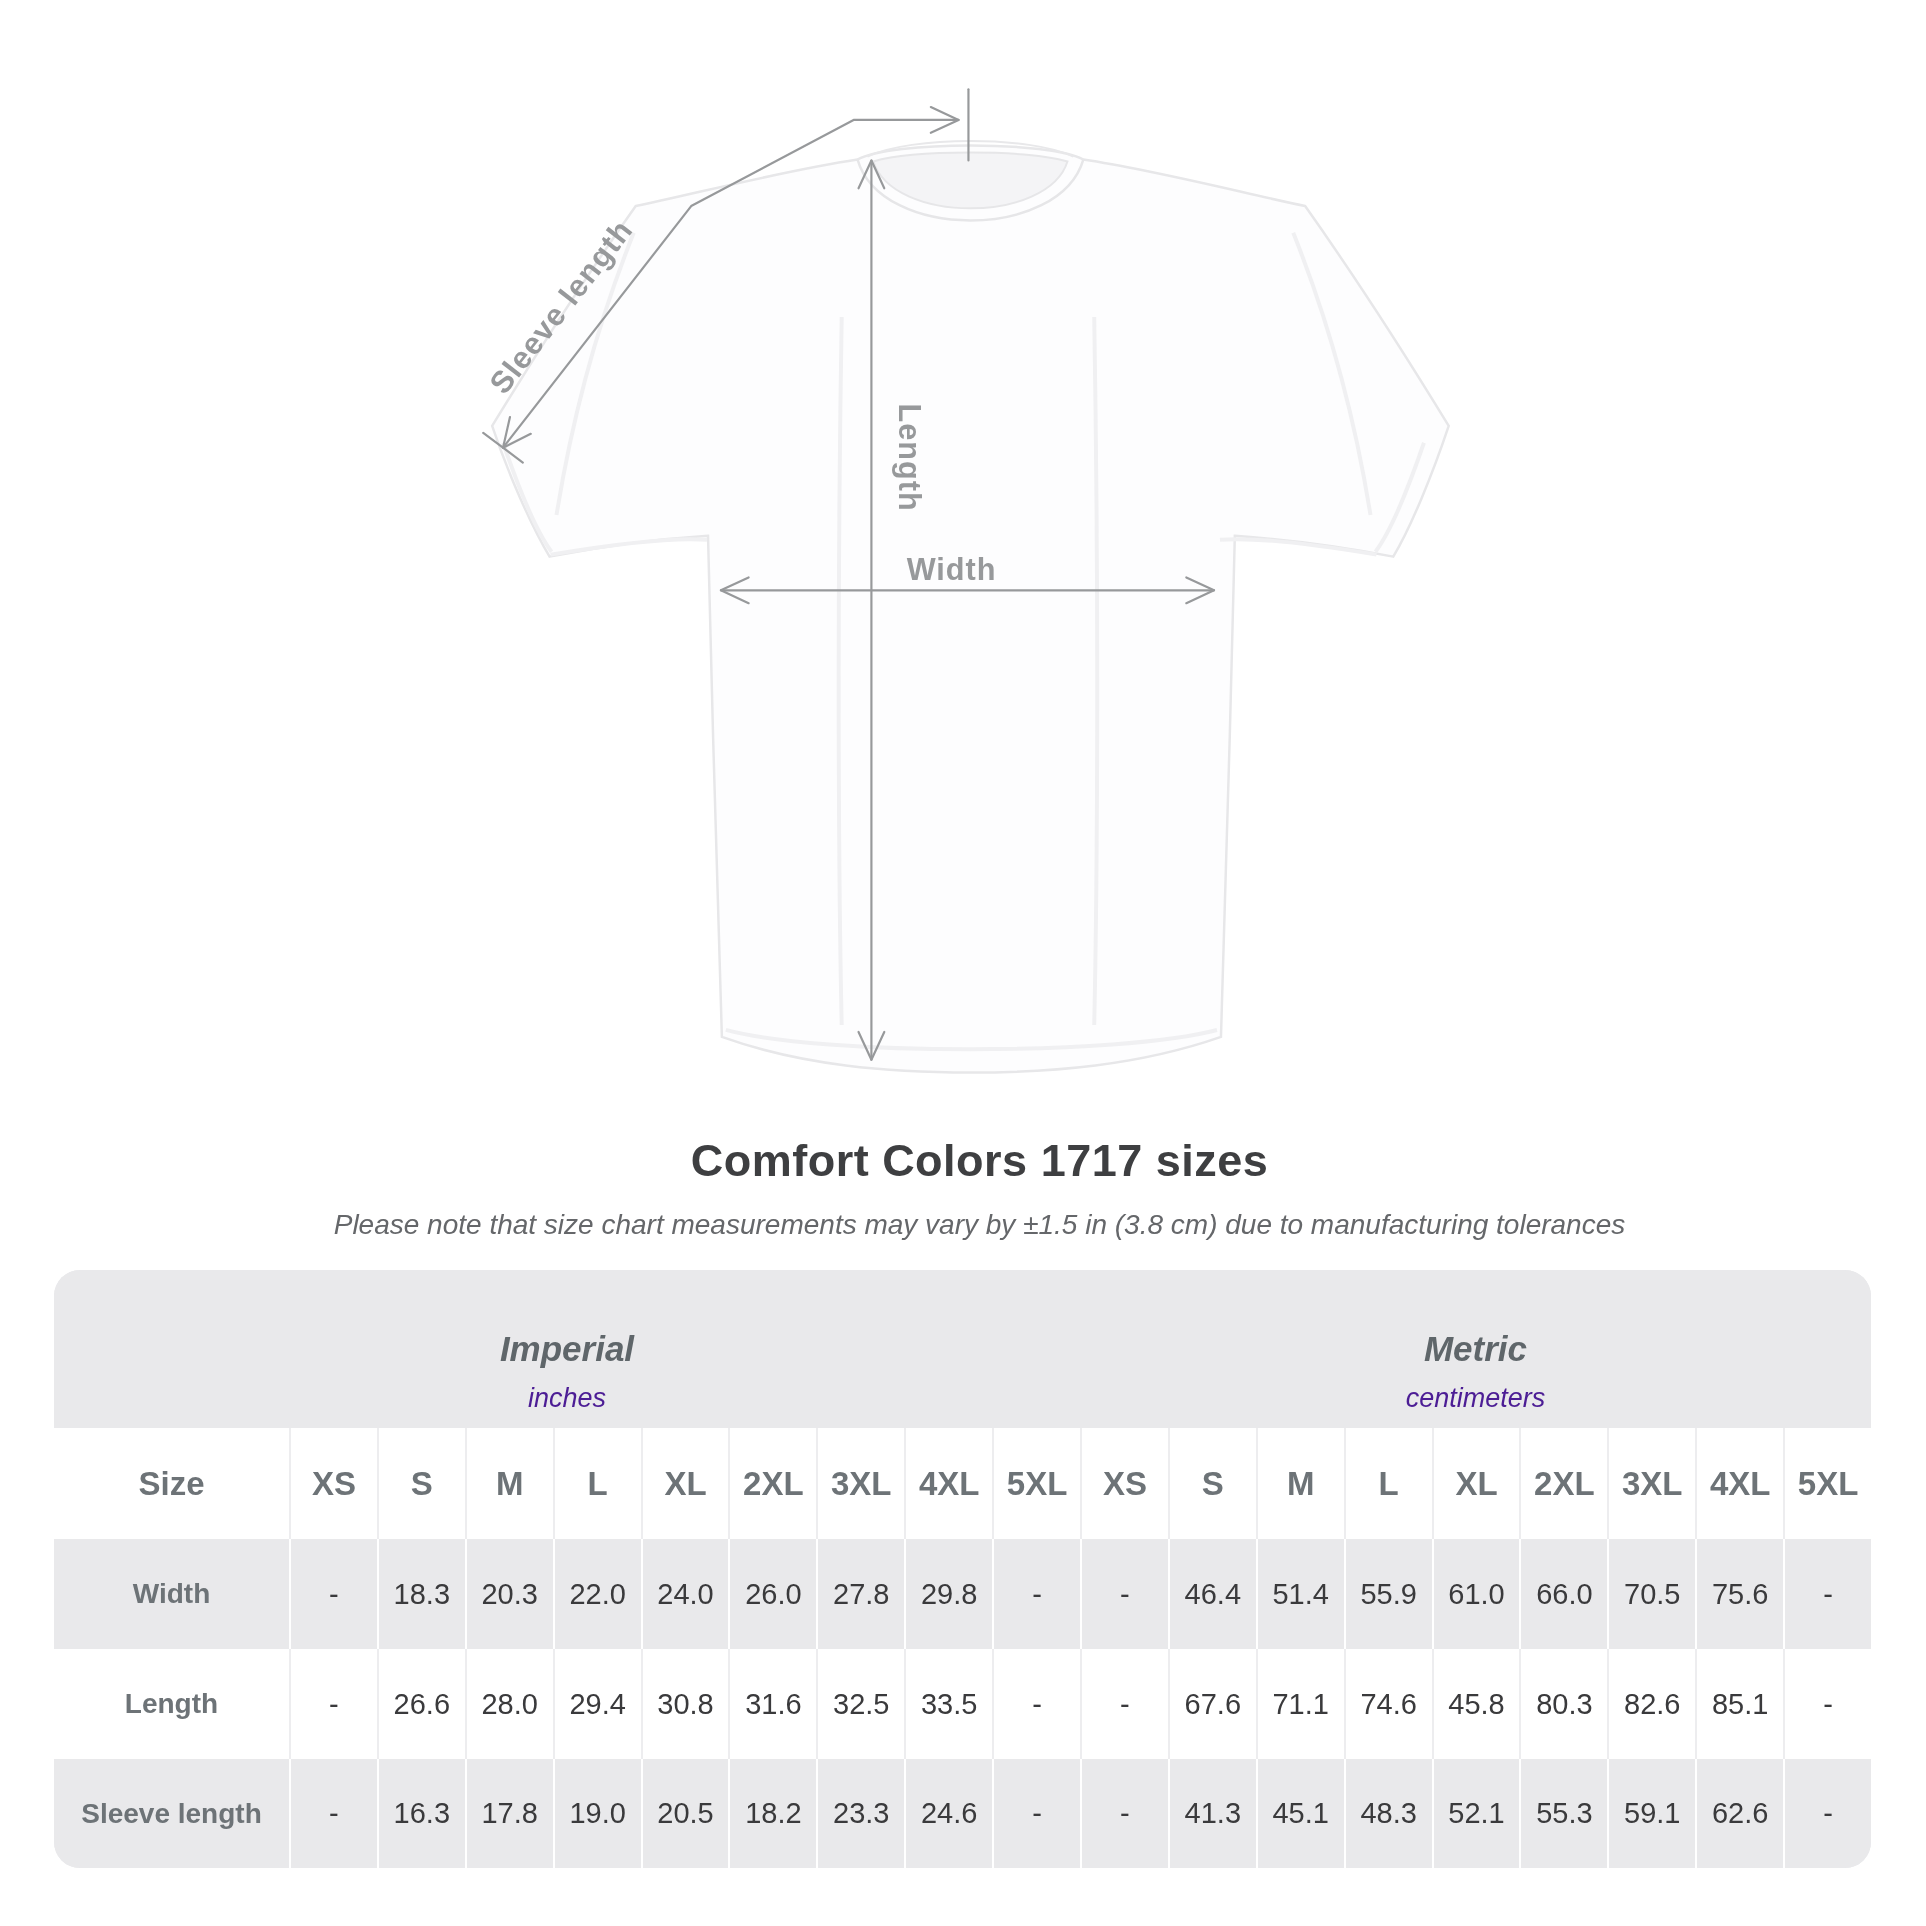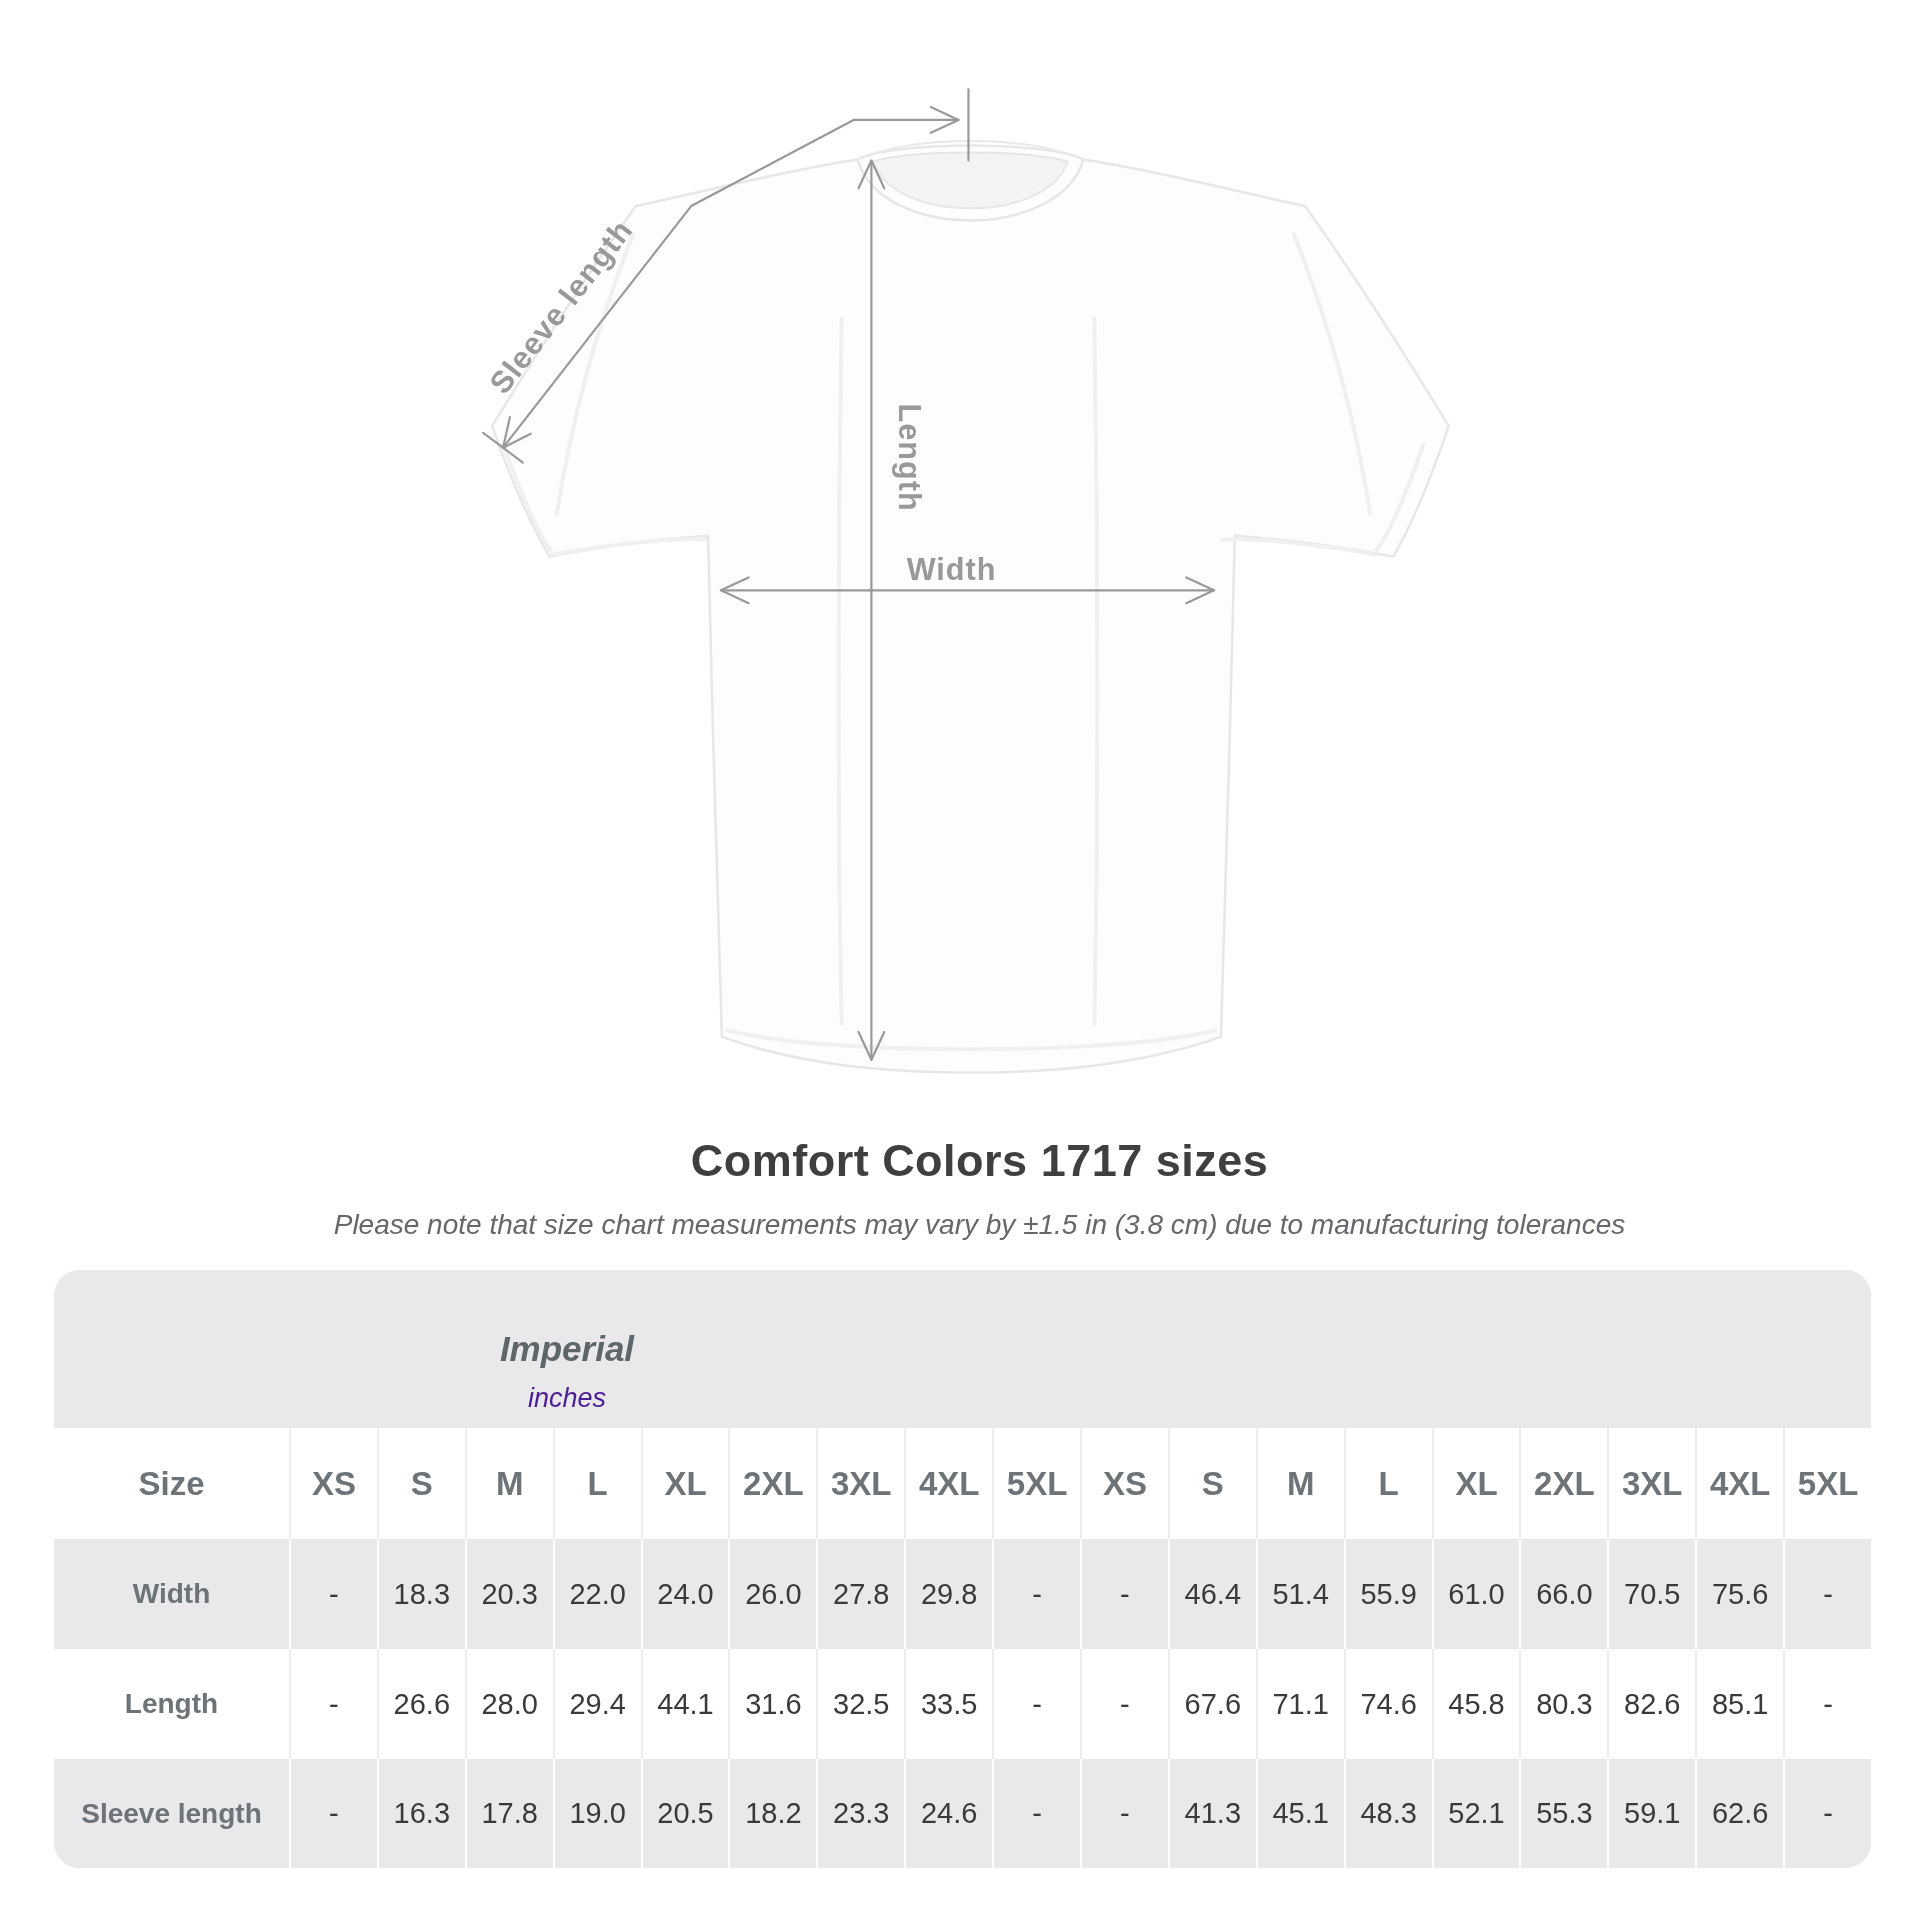--- a/index.html
+++ b/index.html
@@ -127,20 +127,24 @@
   <h1 class="page-title">Comfort Colors 1717 sizes</h1>
   <p class="page-subtitle">Please note that size chart measurements may vary by ±1.5 in (3.8 cm) due to manufacturing tolerances</p>
 </div>
 
 <div class="card">
 
   <div class="trow group-row">
     <div class="gcell imperial">
       <div class="gname">Imperial</div>
       <div class="gunit">inches</div>
+    </div>
+    <div class="gcell metric">
+      <div class="gname">Metric</div>
+      <div class="gunit">centimeters</div>
     </div>
   </div>
 
   <div class="trow white">
     <div class="cell head">Size</div>
     <div class="cell head">XS</div>
     <div class="cell head">S</div>
     <div class="cell head">M</div>
     <div class="cell head">L</div>
     <div class="cell head">XL</div>
@@ -180,21 +184,21 @@
     <div class="cell">75.6</div>
     <div class="cell">-</div>
   </div>
 
   <div class="trow white">
     <div class="cell rowlabel">Length</div>
     <div class="cell">-</div>
     <div class="cell">26.6</div>
     <div class="cell">28.0</div>
     <div class="cell">29.4</div>
-    <div class="cell">44.1</div>
+    <div class="cell">30.8</div>
     <div class="cell">31.6</div>
     <div class="cell">32.5</div>
     <div class="cell">33.5</div>
     <div class="cell">-</div>
     <div class="cell">-</div>
     <div class="cell">67.6</div>
     <div class="cell">71.1</div>
     <div class="cell">74.6</div>
     <div class="cell">45.8</div>
     <div class="cell">80.3</div>

